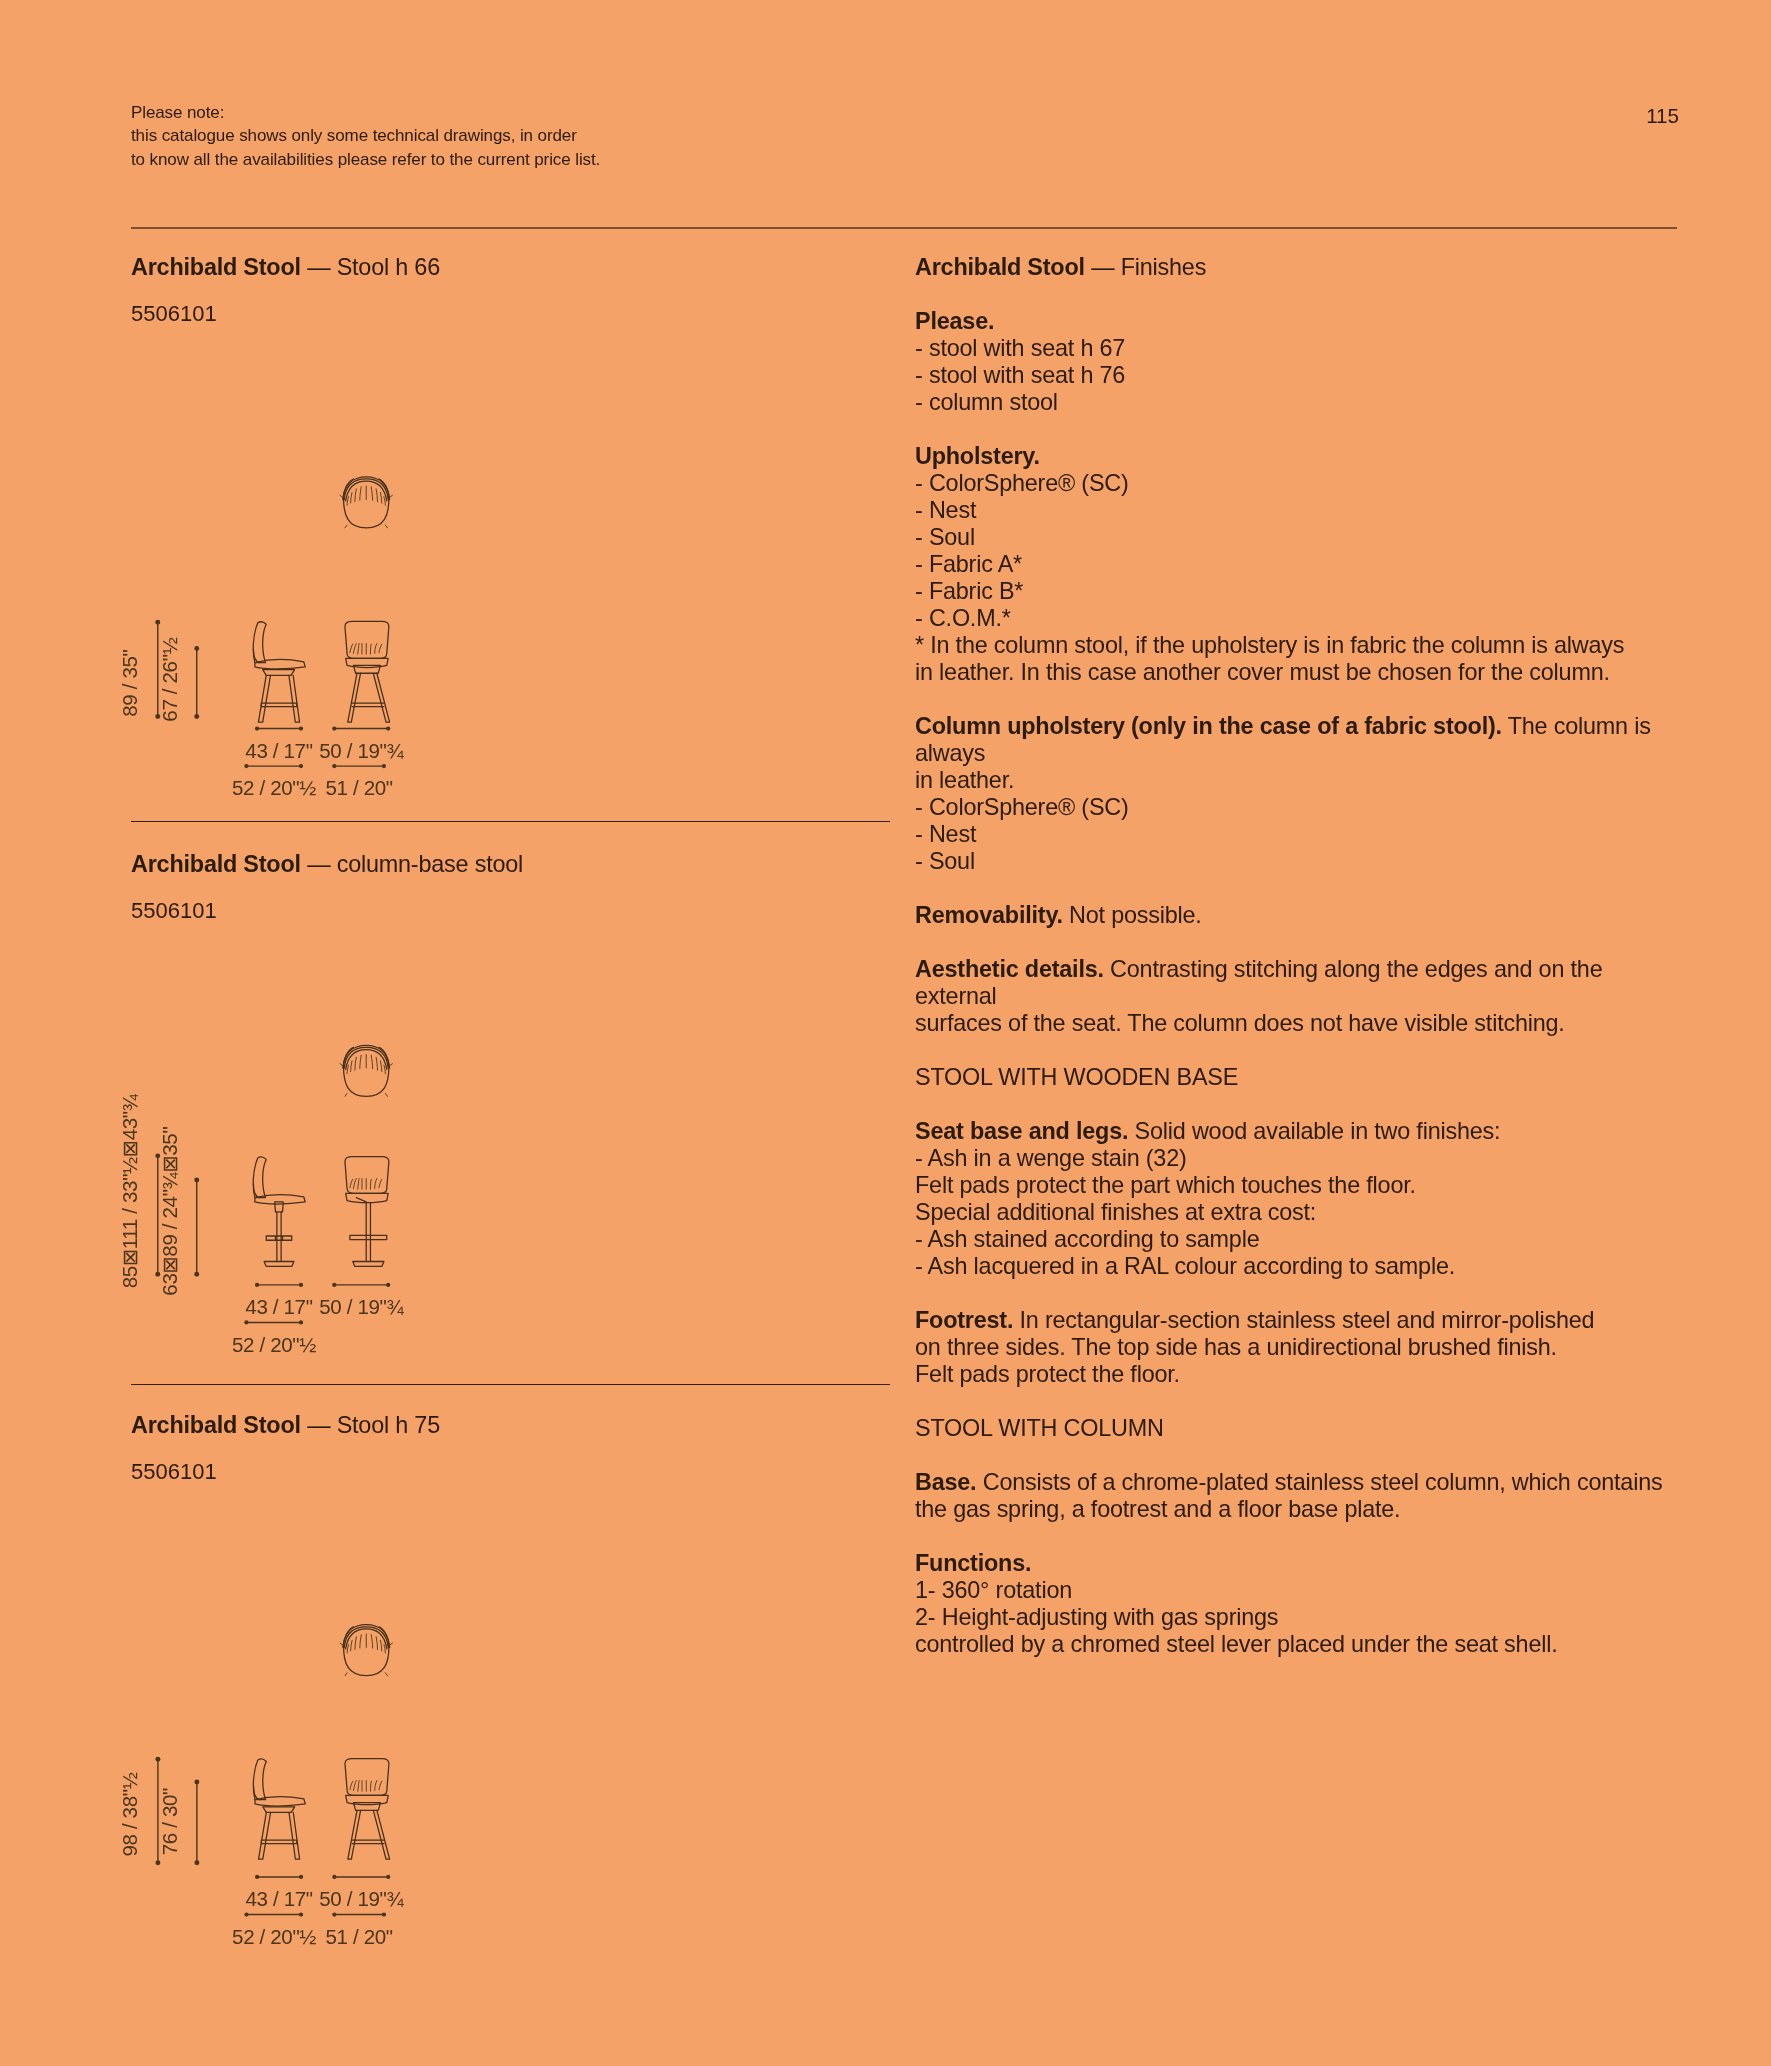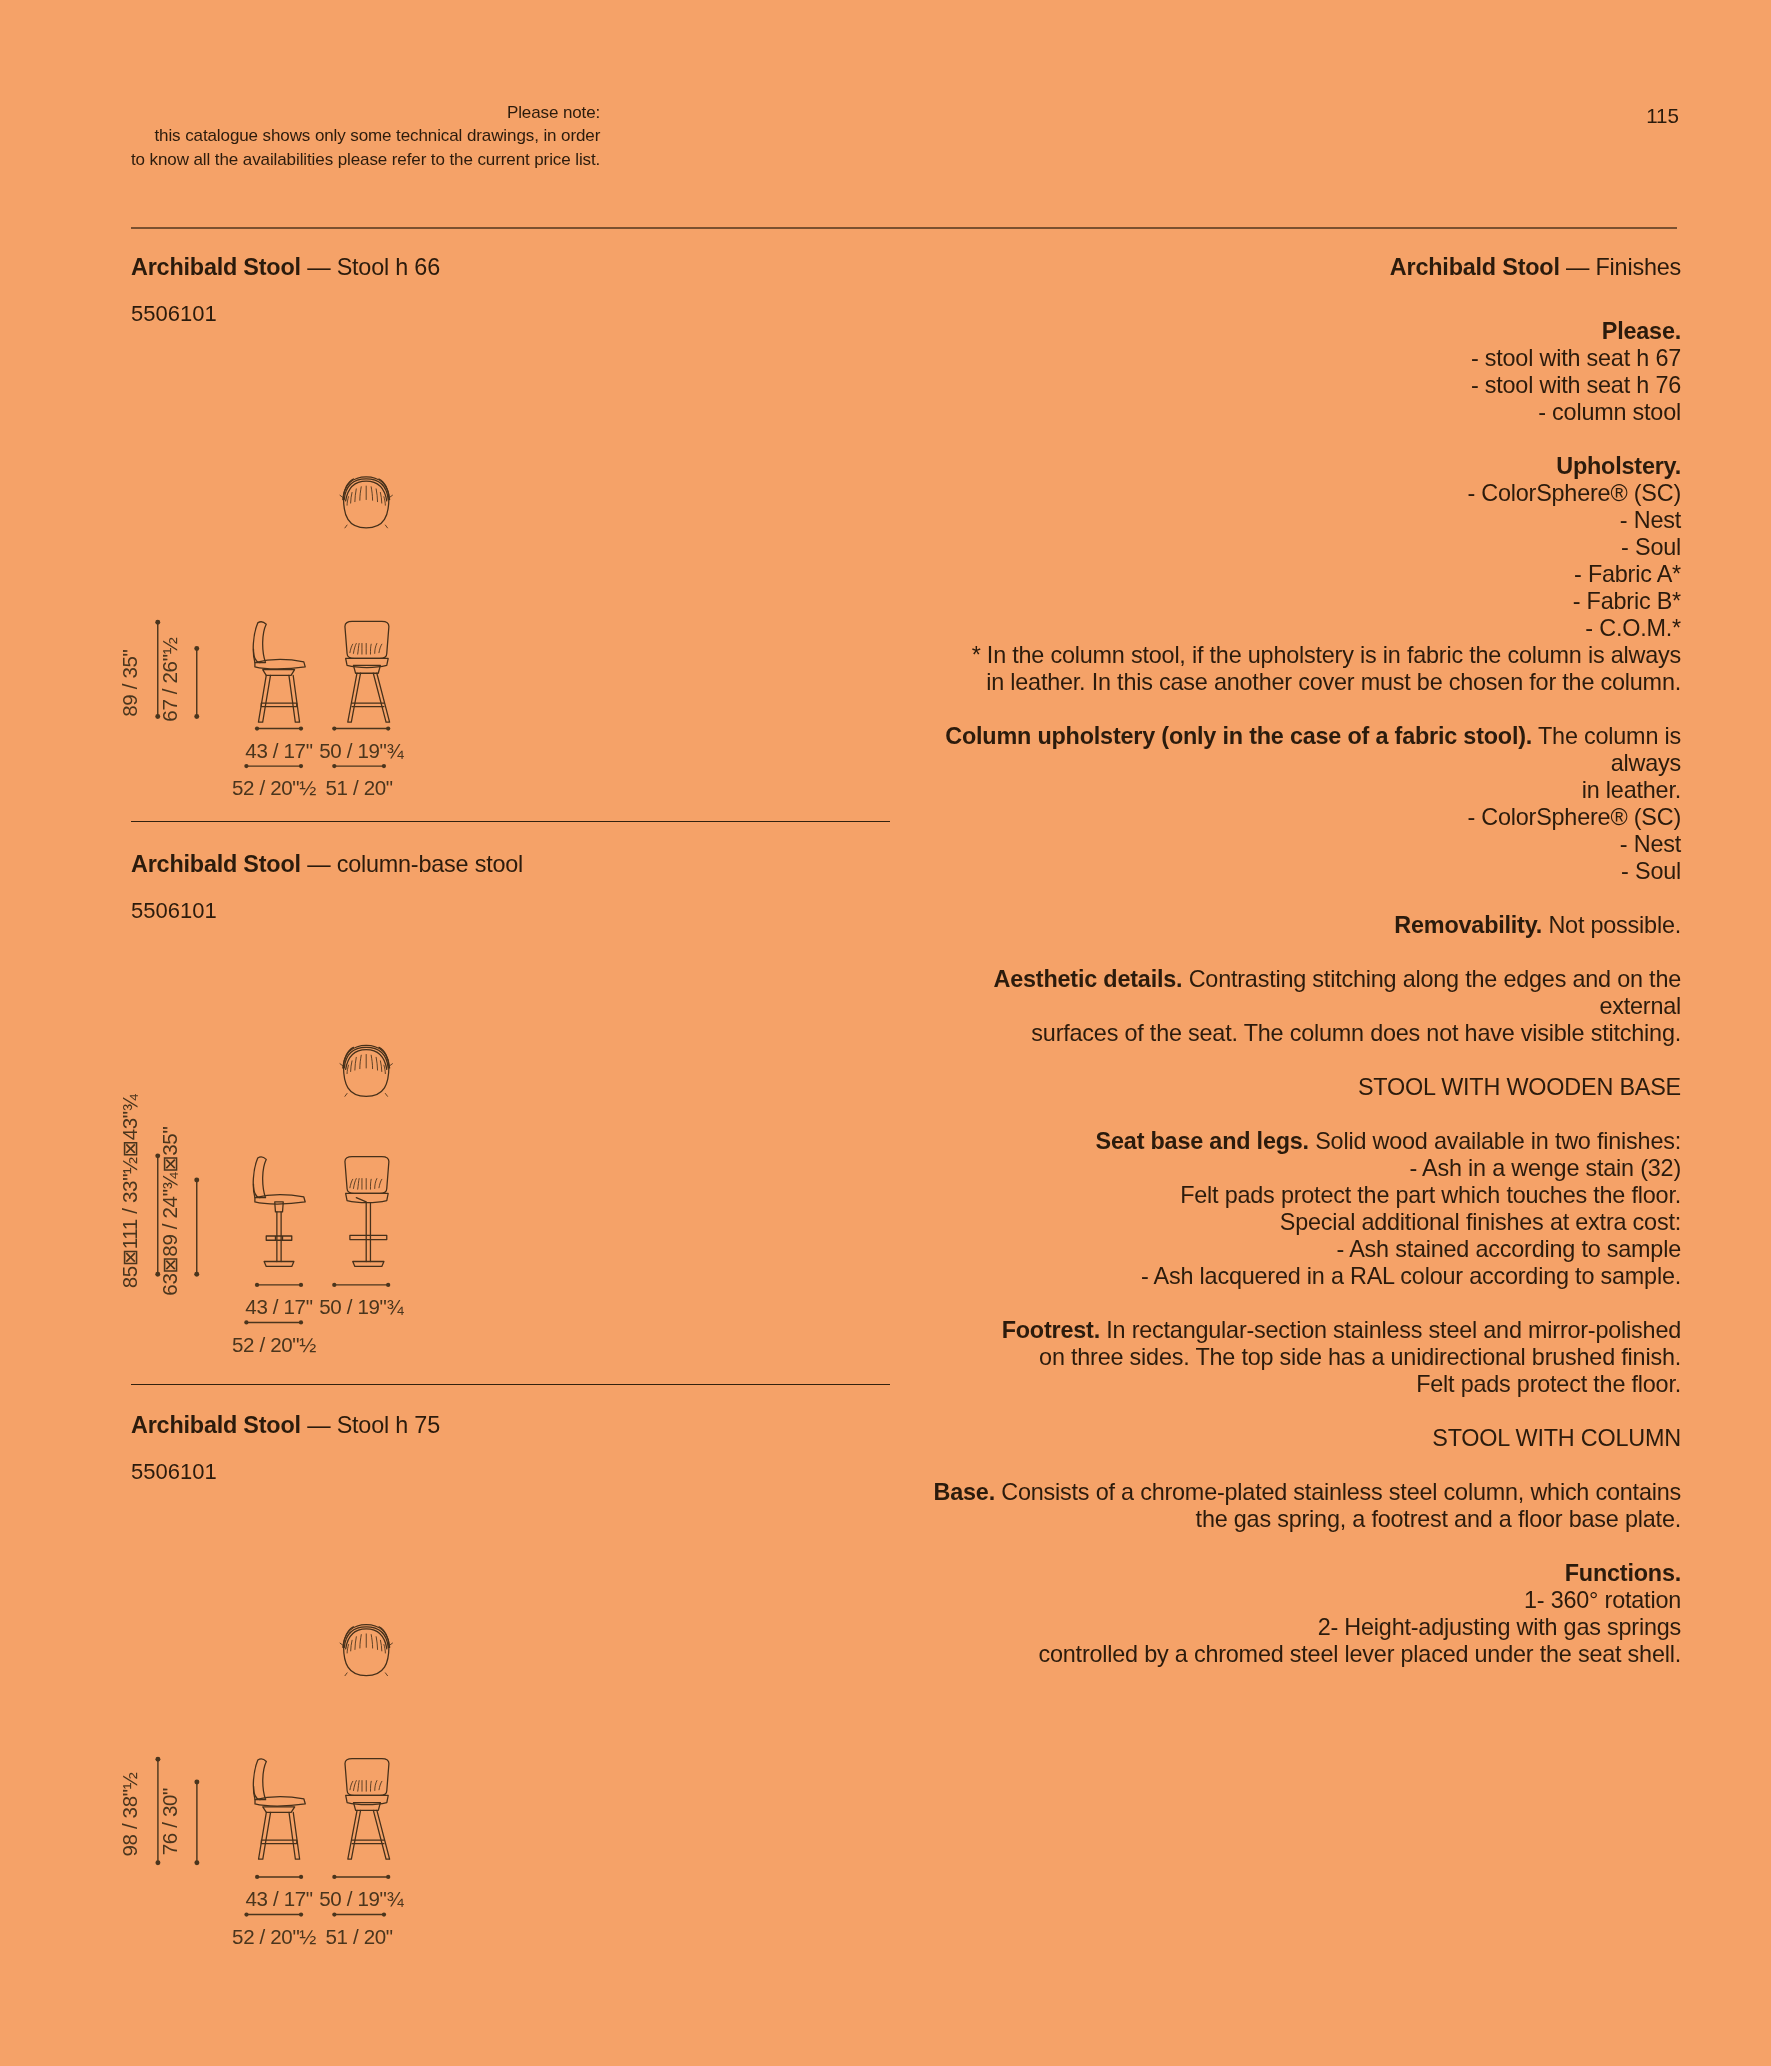--- a/index.html
+++ b/index.html
@@ -4,40 +4,40 @@
 <style>
   html,body{margin:0;padding:0;background:#d8d8d8;}
   .page{
     position:relative;
     width:1771px;height:2066px;
     background:#F5A268;
     font-family:"Liberation Sans", sans-serif;
     color:#2B1B0C;
     overflow:hidden;
   }
-  .abs{position:absolute;text-align:right;}
+  .abs{position:absolute;}
   
   .note{left:131px;top:101px;font-size:17px;line-height:23.4px;letter-spacing:-0.1px;}
   .note span{display:block;}
   .pagenum{right:92px;top:104px;font-size:20.6px;}
   
   .rule-top{left:131px;top:227px;width:1546px;height:2.1px;background:#7A5130;}
   .rule{left:131px;width:759px;height:1.4px;background:#33220F;}
   .rule-2{top:821px;}
   .rule-3{top:1384px;}
   
   .sec-head{left:131px;font-size:23.4px;letter-spacing:-0.2px;white-space:nowrap;}
   .b{font-weight:700;}
   .code{left:131px;font-size:22px;}
   .sh-1{top:254px;} .cd-1{top:301px;}
   .sh-2{top:851px;} .cd-2{top:898px;}
   .sh-3{top:1412px;} .cd-3{top:1459px;}
   
   .fin{left:915px;top:254px;width:766px;font-size:23.4px;line-height:27px;letter-spacing:-0.2px;}
-  .fin-head{margin:0 0 37px 0;white-space:nowrap;}
+  .fin-head{margin:0 0 27px 0;white-space:nowrap;}
   .blk{margin:0 0 27px 0;}
   .blk:last-child{margin-bottom:16px;}
   .ln{display:block;}
   
   svg.draw{position:absolute;overflow:visible;}
   .stroke{fill:none;stroke:#46301A;stroke-width:1.8;stroke-linecap:round;stroke-linejoin:round;}
   .thin{stroke-width:1.2;}
   .dimline{stroke:#4A351D;stroke-width:2;fill:none;}
   .dimdot{fill:#4A351D;stroke:none;}
   text.dim{font-family:"Liberation Sans", sans-serif;font-size:29px;fill:#4A351D;letter-spacing:-0.5px;}

